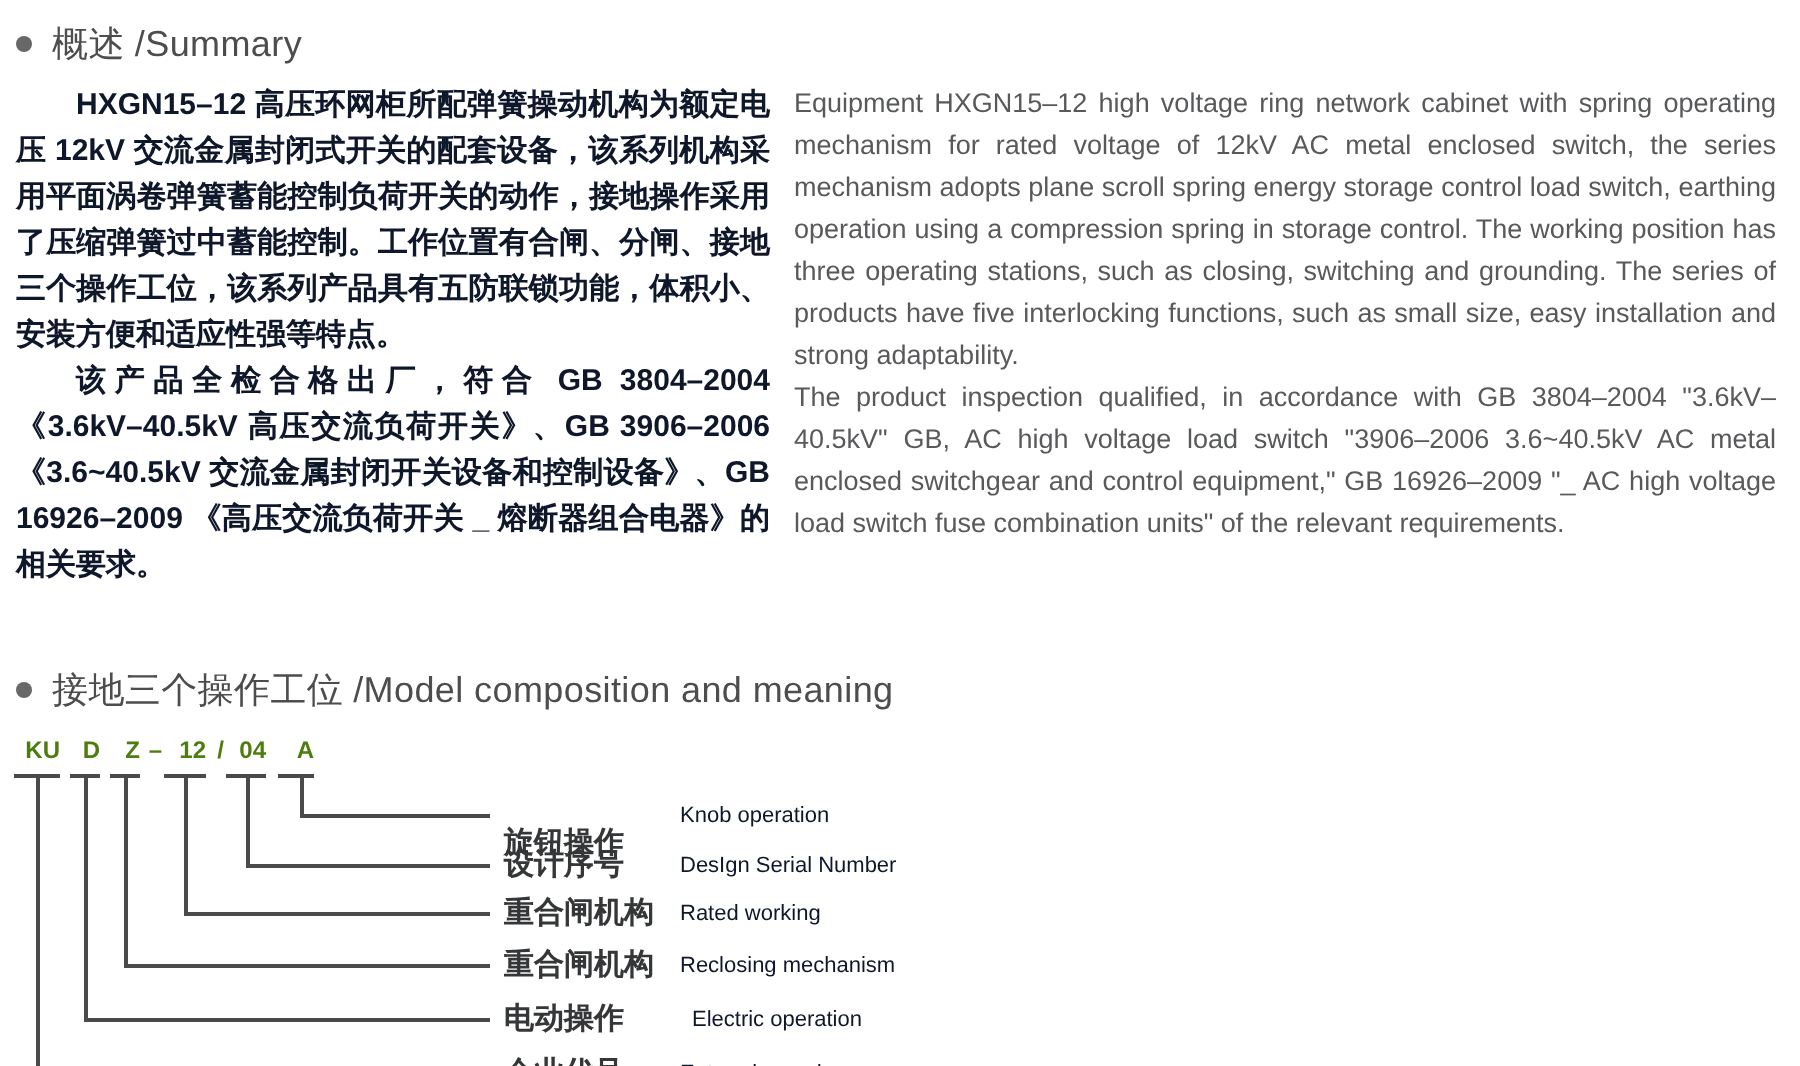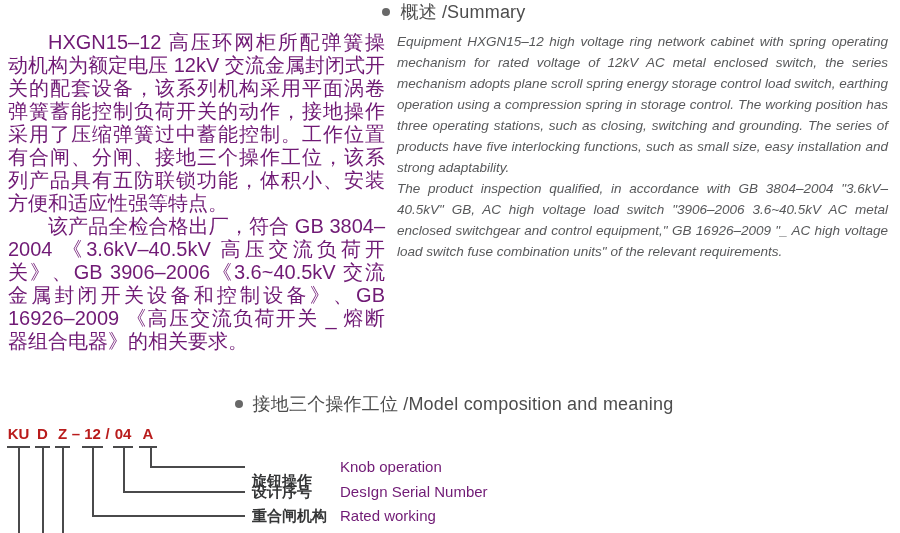--- a/index.html
+++ b/index.html
@@ -8,65 +8,64 @@
     background:#ffffff;
     font-family:"Liberation Sans","DejaVu Sans",sans-serif;
     overflow:hidden;
     -webkit-font-smoothing:antialiased;
   }
   .page { position:relative; width:900px; height:533px; }
 
   
   .section-header {
     display:flex; align-items:center;
-    margin:0 0 0 8px;
+    margin:10px 0 0 8px;
     height:24px;
-    justify-content:center;
   }
   .bullet {
     width:8px; height:8px; border-radius:50%;
     background:#686868; flex:0 0 8px; margin-right:10px;
   }
   .header-text { font-size:18px; color:#4d4d4d; letter-spacing:0.2px; white-space:nowrap; }
   .header-en { margin-left:5px; }
 
   
   .columns { display:flex; margin:7px 8px 0 8px; }
   .col-zh {
     width:377px; flex:0 0 377px;
-    font-size:20px; font-weight:normal; color:#701a75;
+    font-size:15px; font-weight:bold; color:#0f172a;
     line-height:23px; text-align:justify;
   }
   .col-zh p { margin:0; text-indent:2em; }
   .col-en {
     width:491px; flex:0 0 491px; margin-left:12px;
     font-size:13.5px; color:#58595b;
-    line-height:21px; text-align:justify;font-style:italic;
+    line-height:21px; text-align:justify;
   }
   .col-en p { margin:0; }
 
   .model-header { margin-top:39px; }
 
   
   .model-diagram { position:relative; height:190px; margin-top:9px; }
   .mtoken {
     position:absolute; top:0; height:18px; line-height:18px;
-    font-size:15px; font-weight:bold; color:#b91c1c; text-align:center;
+    font-size:12px; font-weight:bold; color:#4d7c0f; text-align:right;
     white-space:nowrap;
   }
   .munderline { position:absolute; top:21px; height:2px; background:#4a4a4b; }
   .vline { position:absolute; width:2px; background:#4a4a4b; }
   .hline { position:absolute; height:2px; background:#4a4a4b; }
   .lab-zh {
     position:absolute; height:18px; line-height:18px;
     font-size:15px; font-weight:bold; color:#353637; white-space:nowrap;
   }
   .lab-en {
     position:absolute; height:18px; line-height:18px;
-    font-size:15px; color:#701a75; white-space:nowrap;
+    font-size:11px; color:#0f172a; white-space:nowrap;
   }
 </style>
 </head>
 <body>
 
 <div class="page">
 
   <div class="section-header">
     <span class="bullet"></span>
     <span class="header-text">
@@ -102,20 +101,21 @@
       <div class="munderline" style="left: 35px; width: 15px; top: 21px;"></div>
       <div class="vline" style="left: 42px; top: 23px; height: 120px;"></div>
       <div class="hline" style="left: 42px; top: 143px; width: 203px;"></div>
       <div class="lab-zh" style="left: 252px; top: 135px;">电动操作</div>
       <div class="lab-en" style="left: 346px; top: 135px;">Electric operation</div>
       <div class="mtoken" style="left: 55px; width: 15px;">Z</div>
       <div class="munderline" style="left: 55px; width: 15px; top: 21px;"></div>
       <div class="vline" style="left: 62px; top: 23px; height: 93px;"></div>
       <div class="hline" style="left: 62px; top: 116px; width: 183px;"></div>
       <div class="lab-zh" style="left: 252px; top: 108px;">重合闸机构</div>
+      <div class="lab-en" style="left: 340px; top: 108px;">Reclosing mechanism</div>
       <div class="mtoken" style="left: 71px; width: 10px;">–</div>
       <div class="mtoken" style="left: 82px; width: 21px;">12</div>
       <div class="munderline" style="left: 82px; width: 21px; top: 21px;"></div>
       <div class="vline" style="left: 92px; top: 23px; height: 67px;"></div>
       <div class="hline" style="left: 92px; top: 90px; width: 153px;"></div>
       <div class="lab-zh" style="left: 252px; top: 82px;">重合闸机构</div>
       <div class="lab-en" style="left: 340px; top: 82px;">Rated working</div>
       <div class="mtoken" style="left: 103px; width: 9px;">/</div>
       <div class="mtoken" style="left: 113px; width: 20px;">04</div>
       <div class="munderline" style="left: 113px; width: 20px; top: 21px;"></div>

